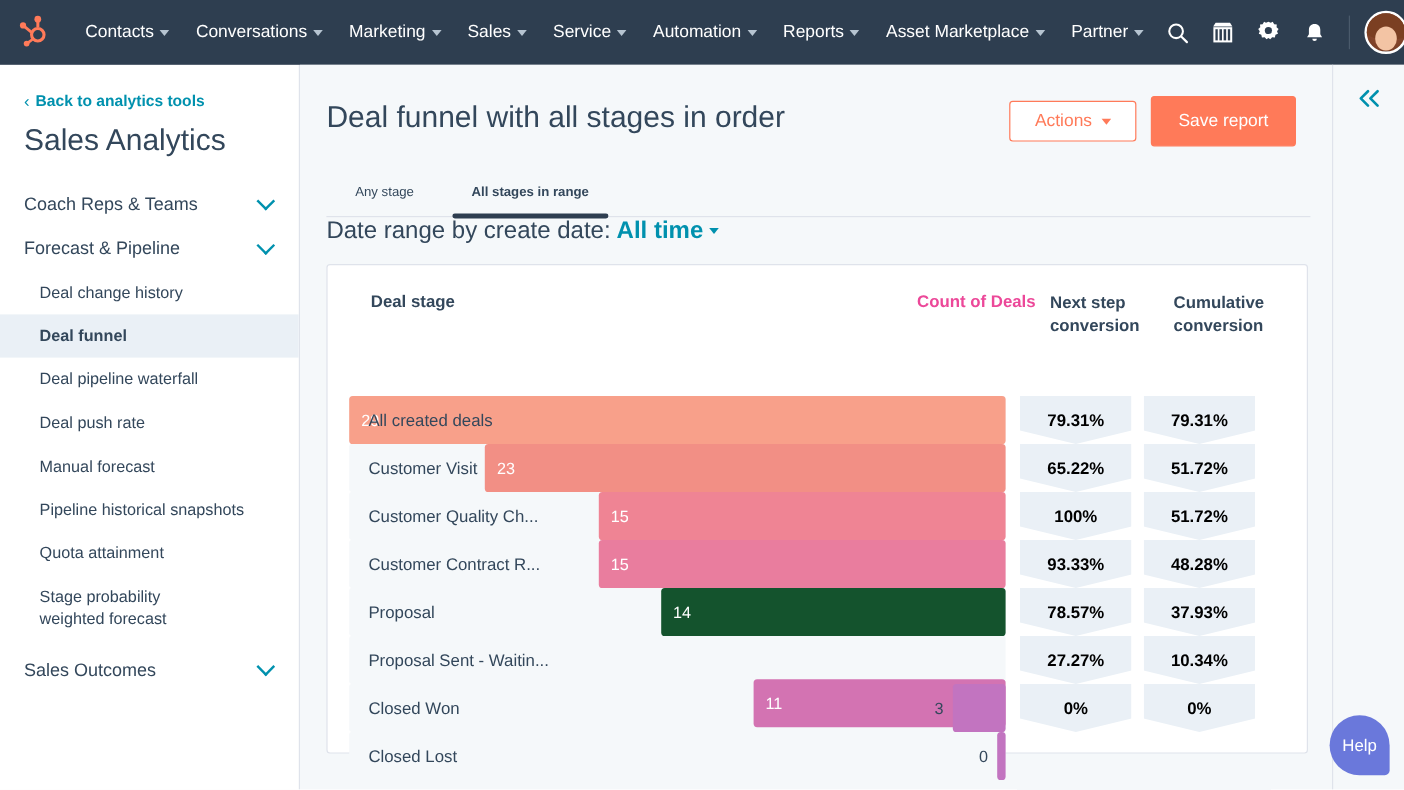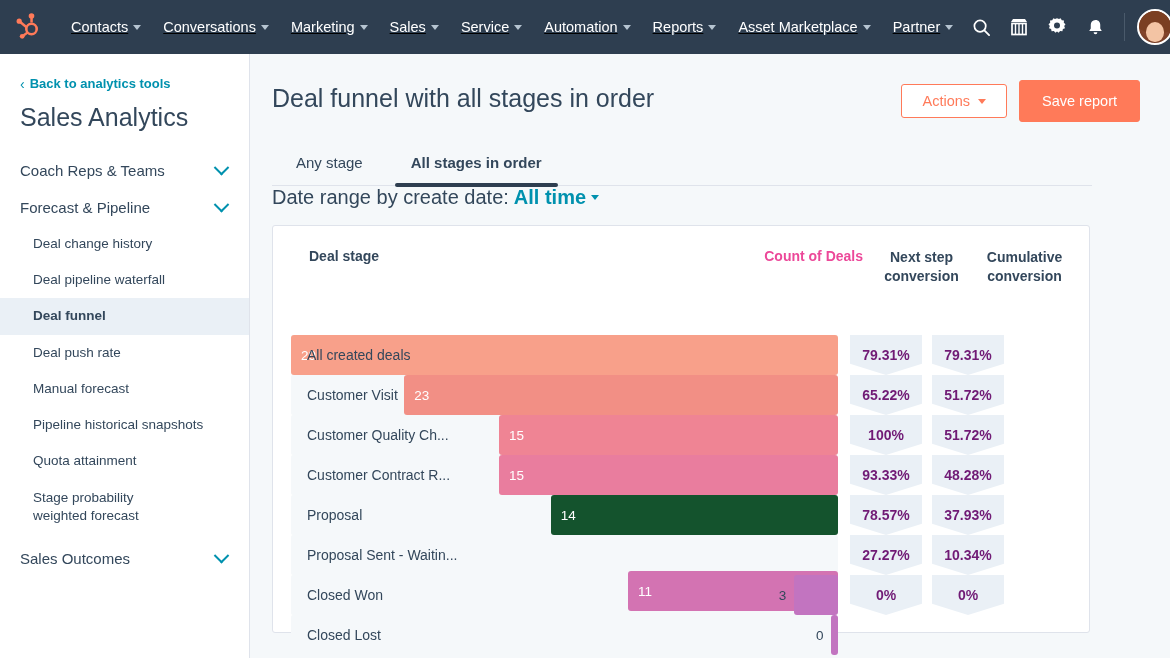--- a/index.html
+++ b/index.html
@@ -10,21 +10,20 @@
     overflow: hidden;
   }
 
   
   #topnav {
     height: 54px; width: 1170px;
     background: #2e3e50;
     display: flex; align-items: center;
     padding: 0 14px 0 12px;
     position: relative;
-    text-decoration: underline;
   }
   #logo { width: 34px; height: 34px; flex: 0 0 auto; margin-right: 14px; display:flex; align-items:center; justify-content:center; }
   .navitems { display: flex; align-items: center; gap: 0px; }
   .navitem {
     color: #ffffff; font-size: 14.5px; padding: 6px 11px;
     display: flex; align-items: center; gap: 5px; white-space: nowrap;
     border-radius: 3px; cursor: pointer;
   }
   .caret {
     width: 0; height: 0;
@@ -80,59 +79,59 @@
   #headbtns { margin-left:auto; display:flex; gap:12px; align-items:center; padding-top:4px; }
   .btn { font-size:14.5px; border-radius:3px; cursor:pointer; display:flex; align-items:center; gap:8px; }
   #actionsbtn {
     background:#fff; border:1px solid #ff7a59; color:#ff7a59; padding: 8px 20px; font-weight:normal;
   }
   #actionsbtn .dcaret { width:0;height:0;border-left:4.5px solid transparent;border-right:4.5px solid transparent;border-top:5px solid #ff7a59; }
   #savebtn { background:#ff7a59; border:1px solid #ff7a59; color:#fff; padding: 12px 22px; }
 
   
   #tabs { display:flex; margin-top: 22px; border-bottom:1px solid #dfe3eb; width: 820px; }
-  .tab { padding: 10px 24px 14px 24px; font-size:15px; color:#33475b; cursor:pointer; position:relative; }
+  .tab { padding: 10px 24px 14px 24px; font-size:11px; color:#33475b; cursor:pointer; position:relative; }
   .tab.active { font-weight:bold; }
   .tab.active::after {
     content:""; position:absolute; left:8px; right:8px; bottom:-2px; height:4px;
     background:#2e3e50; border-radius:2px;
   }
 
   
   #daterange { font-size:20px; color:#33475b; display:flex; align-items:center; gap:5px;}
   #daterange .dval { color:#0091ae; font-weight:bold; cursor:pointer; }
   #daterange .dcaret { width:0;height:0;border-left:4.5px solid transparent;border-right:4.5px solid transparent;border-top:5px solid #0091ae; }
 
   
   #card {
     margin-top: 16px; background:#fff; border:1px solid #dfe3eb; border-radius:3px;
     width: 818px; height: 408px; padding: 18px 18px 0 18px; position:relative;
   }
   #colheads { display:flex; align-items:flex-start; height: 52px; padding: 4px 0 0 18px; }
   .ch-stage { font-size:14px; color:#33475b; font-weight:bold; flex: 1 1 auto; }
   .ch-count { font-size:14px; color:#ec4899; font-weight:bold; width: 130px; text-align:right; padding-right:2px;}
-  .ch-conv { font-size:14px; color:#33475b; font-weight:bold; width: 93px; text-align:center; line-height:1.35; margin-left:10px;}
+  .ch-conv { font-size:14px; color:#33475b; font-weight:bold; width: 93px; text-align:left; line-height:1.35; margin-left:10px;}
 
   
   #funnel { position:relative; }
   .frow { display:flex; align-items:center; height: 40px; margin-bottom: 0px; margin-top: 39px; }
   .frow + .frow { margin-top: 0px; }
   .fbarwrap { width: 547px; height: 40px; background:#f5f8fa; position:relative; border-radius:2px; }
   .flabel {
     position:absolute; left:16px; top:0; height:40px; display:flex; align-items:center;
     font-size:14px; color:#33475b; z-index:2; white-space:nowrap;
   }
   .fbar {
     position:absolute; right:0; top:0; height:40px; border-radius:3px;
     display:flex; align-items:center; z-index:1;
   }
   .fbarval { color:#fff; font-size:13.5px; padding-left:10px; }
   .fbarval.outside { position:absolute; color:#33475b; right:calc(100% + 8px); padding:0; }
   .conv {
-    width: 72px; height: 40px; margin-left:10px; background:#eaf0f6; color:#701a75;
+    width: 93px; height: 40px; margin-left:10px; background:#eaf0f6; color:#000000;
     font-size:14px; font-weight:bold; display:flex; align-items:center; justify-content:center;
     clip-path: polygon(0 0, 100% 0, 100% 72%, 50% 100%, 0 72%);
   }
   .conv.first { margin-left: 12px; }
 
   
   #rightrail {
     width: 60px; flex:0 0 60px; background:#f5f8fa; border-left:1px solid #dfe3eb;
     position:relative;
   }
@@ -243,22 +242,22 @@
     <div class="sgroup">
       <span>Coach Reps &amp; Teams</span>
       <i class="chev"></i>
     </div>
 
     <div class="sgroup">
       <span>Forecast &amp; Pipeline</span>
       <i class="chev"></i>
     </div>
     <div class="sitem">Deal change history</div>
+    <div class="sitem active">Deal funnel</div>
     <div class="sitem">Deal pipeline waterfall</div>
-    <div class="sitem active">Deal funnel</div>
     <div class="sitem">Deal push rate</div>
     <div class="sitem">Manual forecast</div>
     <div class="sitem">Pipeline historical snapshots</div>
     <div class="sitem">Quota attainment</div>
     <div class="sitem" style="max-width:190px;">Stage probability weighted forecast</div>
 
     <div class="sgroup" style="margin-top:6px;">
       <span>Sales Outcomes</span>
       <i class="chev"></i>
     </div>
@@ -274,21 +273,21 @@
             <i class="dcaret"></i>
           </div>
           <div class="btn" id="savebtn">
             <span>Save report</span>
           </div>
         </div>
       </div>
 
       <div id="tabs">
         <div class="tab">Any stage</div>
-        <div class="tab active">All stages in order</div>
+        <div class="tab active">All stages in range</div>
       </div>
 
       <div id="daterange">
         <span>Date range by create date:</span>
         <span class="dval">All time</span>
         <i class="dcaret"></i>
       </div>
 
       <div id="card">
         <div id="colheads">
@@ -377,14 +376,23 @@
               </div>
               <div class="conv first" style="visibility: hidden;"></div>
               <div class="conv" style="visibility: hidden;"></div>
             </div>
           </div>
       </div>
     </div>
 
   </div>
 
+  <div id="rightrail">
+    <div id="collapsebtn">
+      <svg width="26" height="20" viewBox="0 0 26 20">
+        <path d="M12 4 L6 10 L12 16" fill="none" stroke="#0091ae" stroke-width="2.2" stroke-linecap="round" stroke-linejoin="round"></path>
+        <path d="M20 4 L14 10 L20 16" fill="none" stroke="#0091ae" stroke-width="2.2" stroke-linecap="round" stroke-linejoin="round"></path>
+      </svg>
+    </div>
+    <div id="helpbtn">Help</div>
+  </div>
 
 </div>
 
 </body></html>

